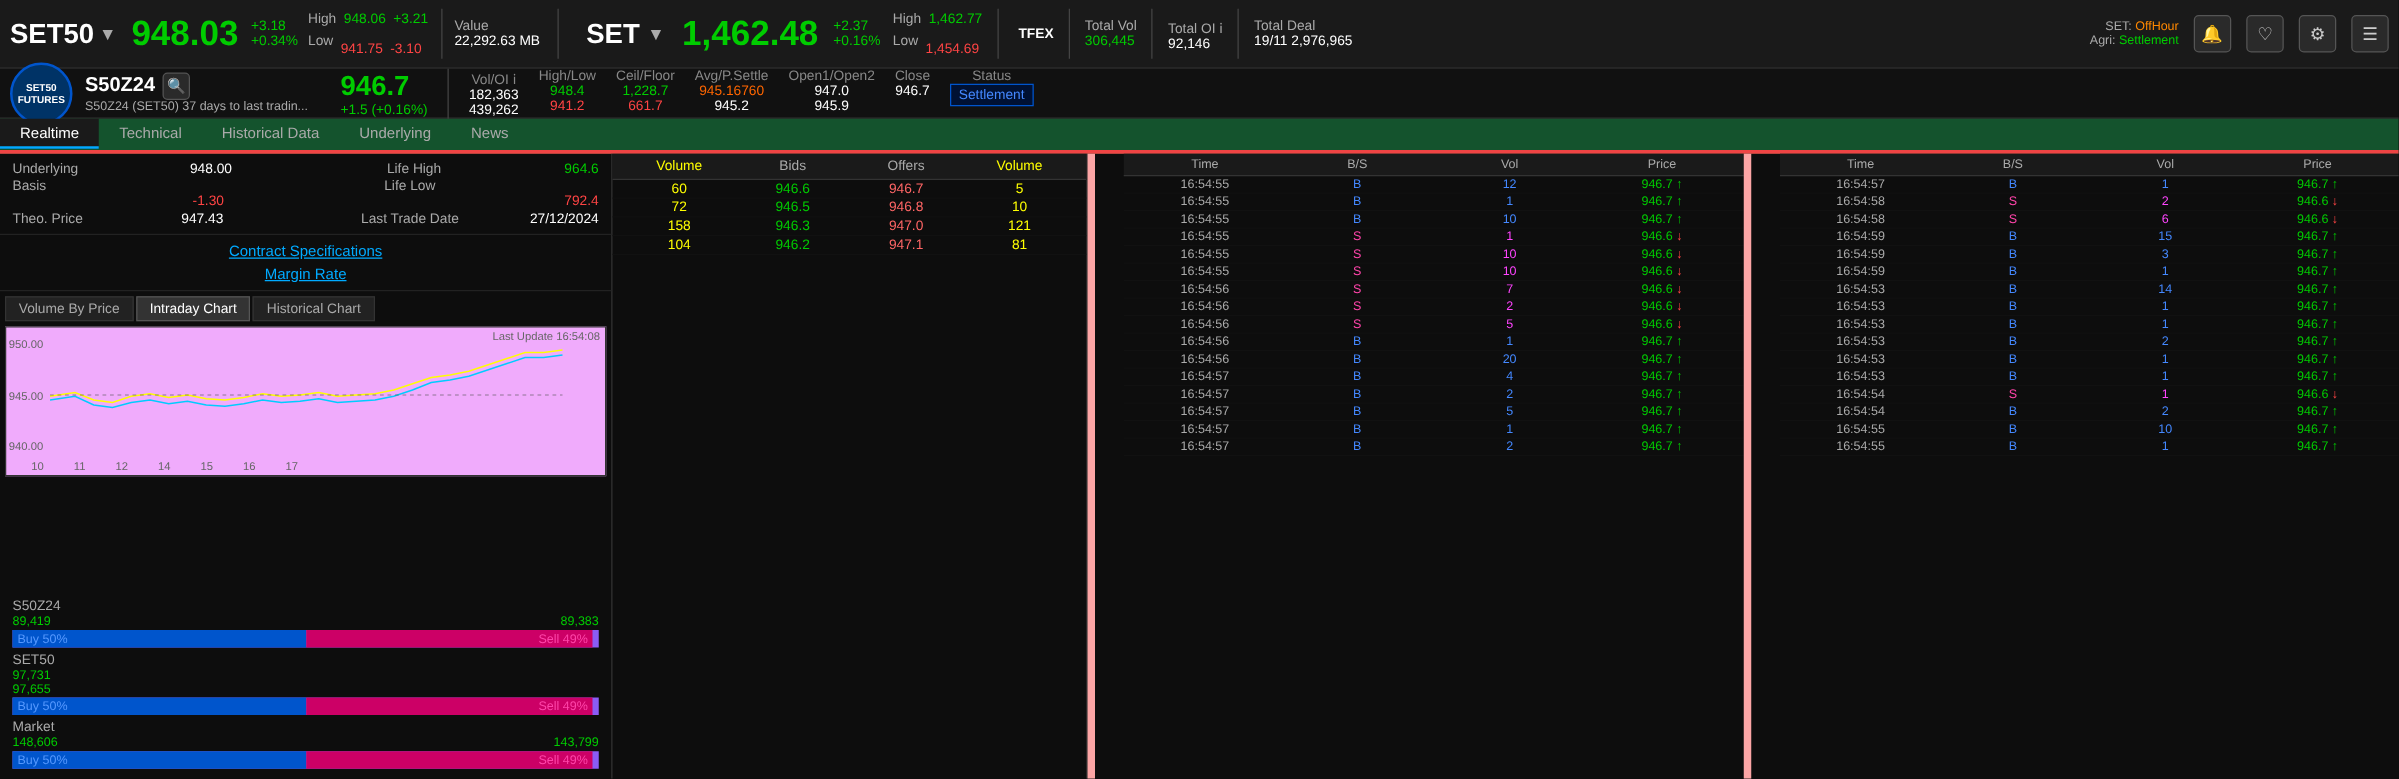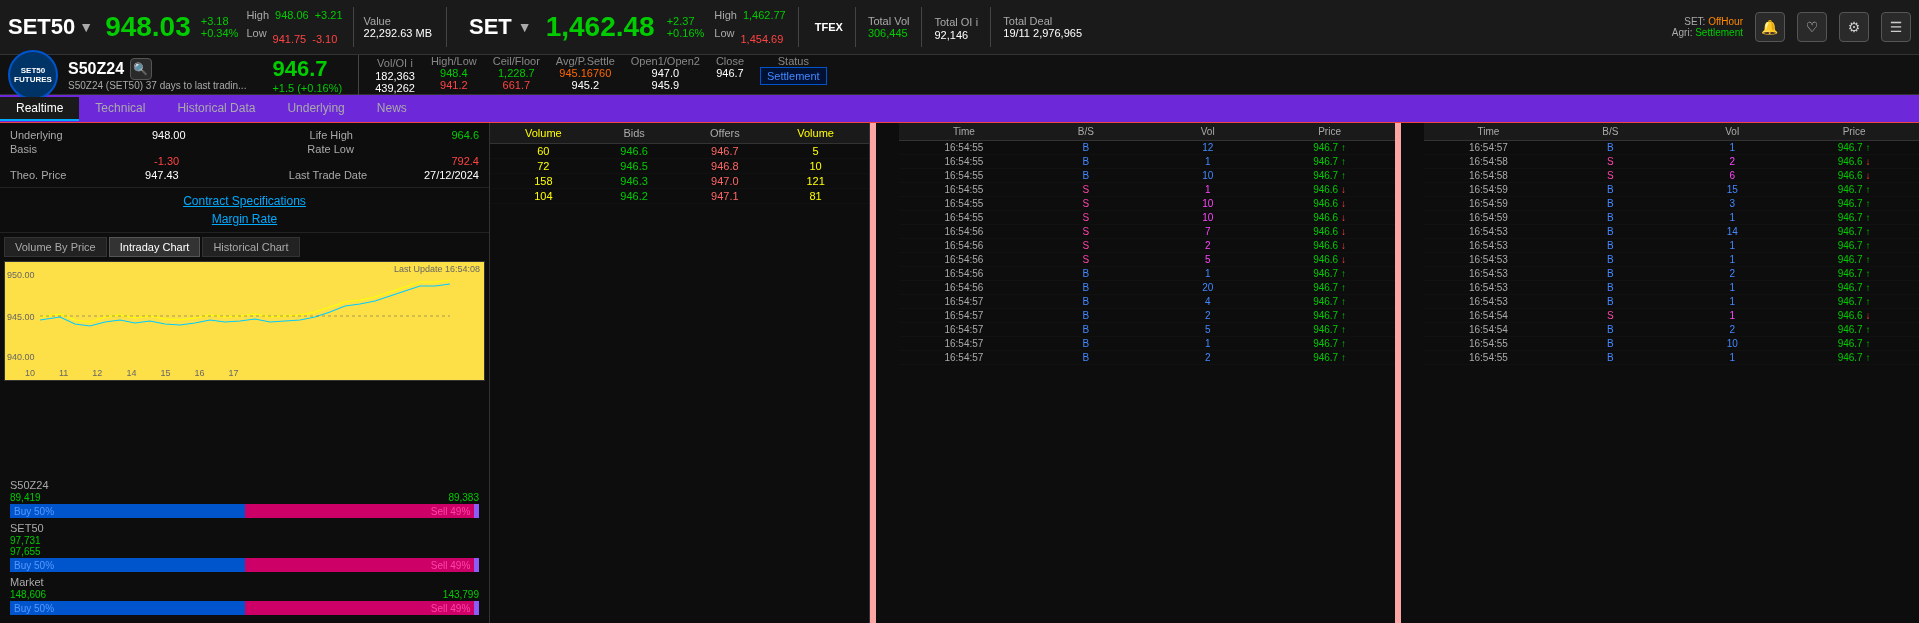--- a/index.html
+++ b/index.html
@@ -143,25 +143,25 @@
     .stat-col {
       display: flex;
       flex-direction: column;
       align-items: center;
     }
     .stat-label { color: #888; }
     .stat-val { color: #fff; }
 
     
     .tabs-row {
-      background: #6d28d9;
-      display: flex;
-      border-bottom: 1px solid #ef4444;
+      background: #14532d;
+      display: flex;
+      border-bottom: 3px solid #ef4444;
       height: 28px;
-      align-items: center;
+      align-items: flex-start;
     }
     .tab {
       padding: 4px 16px;
       cursor: pointer;
       color: #aaa;
       font-size: 12px;
       border-bottom: 2px solid transparent;
     }
     .tab.active {
       color: #fff;
@@ -231,21 +231,21 @@
       font-size: 11px;
       cursor: pointer;
       border: 1px solid #333;
     }
     .chart-tab.active {
       background: #333;
       color: #fff;
       border-color: #555;
     }
     .chart-area {
-      background: #fde047;
+      background: #f0abfc;
       border: 1px solid #333;
       height: 120px;
       position: relative;
       overflow: hidden;
     }
     .chart-label {
       position: absolute;
       right: 4px;
       top: 2px;
       font-size: 9px;
@@ -559,21 +559,21 @@
         <span class="info-label">Underlying</span>
         <span class="info-val">948.00</span>
         <span style="width:40px;"></span>
         <span class="info-label">Life High</span>
         <span class="green">964.6</span>
       </div>
       <div class="info-row">
         <span class="info-label">Basis</span>
         <span class="red">-1.30</span>
         <span style="width:40px;"></span>
-        <span class="info-label">Rate Low</span>
+        <span class="info-label">Life Low</span>
         <span class="red">792.4</span>
       </div>
       <div class="info-row">
         <span class="info-label">Theo. Price</span>
         <span class="info-val">947.43</span>
         <span style="width:40px;"></span>
         <span class="info-label">Last Trade Date</span>
         <span class="info-val">27/12/2024</span>
       </div>
     </div>

